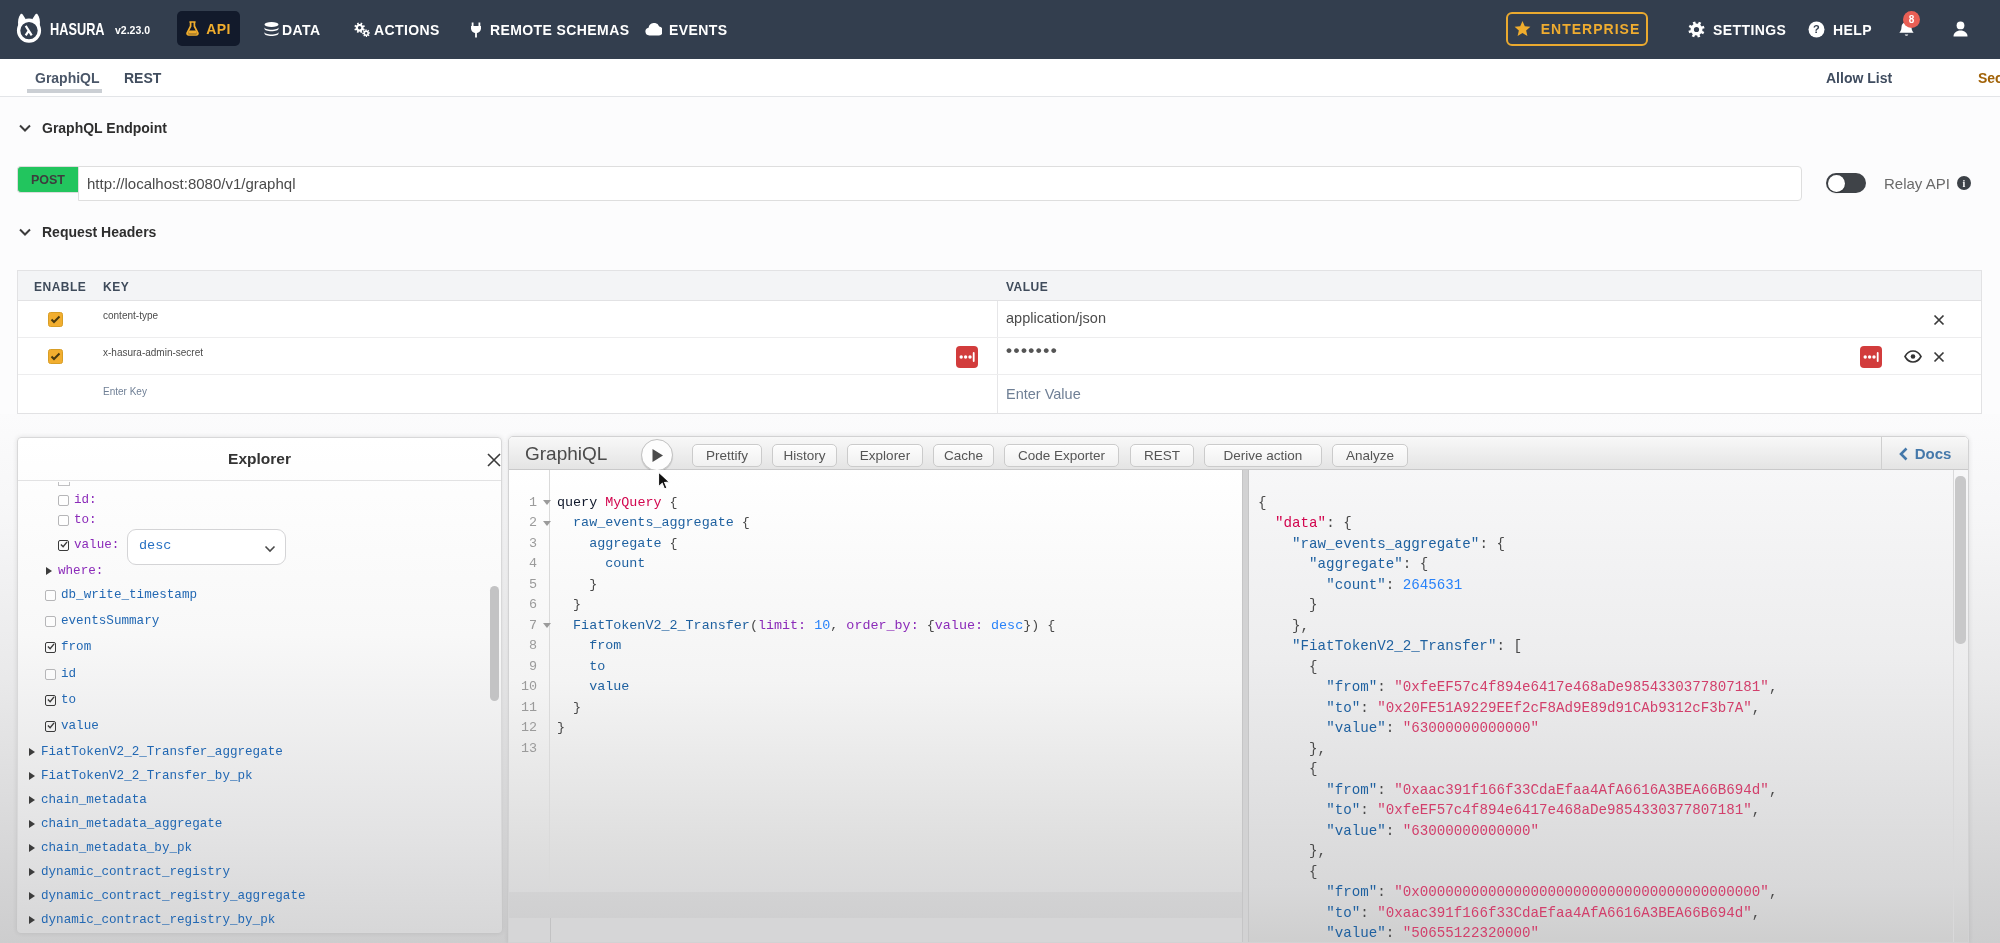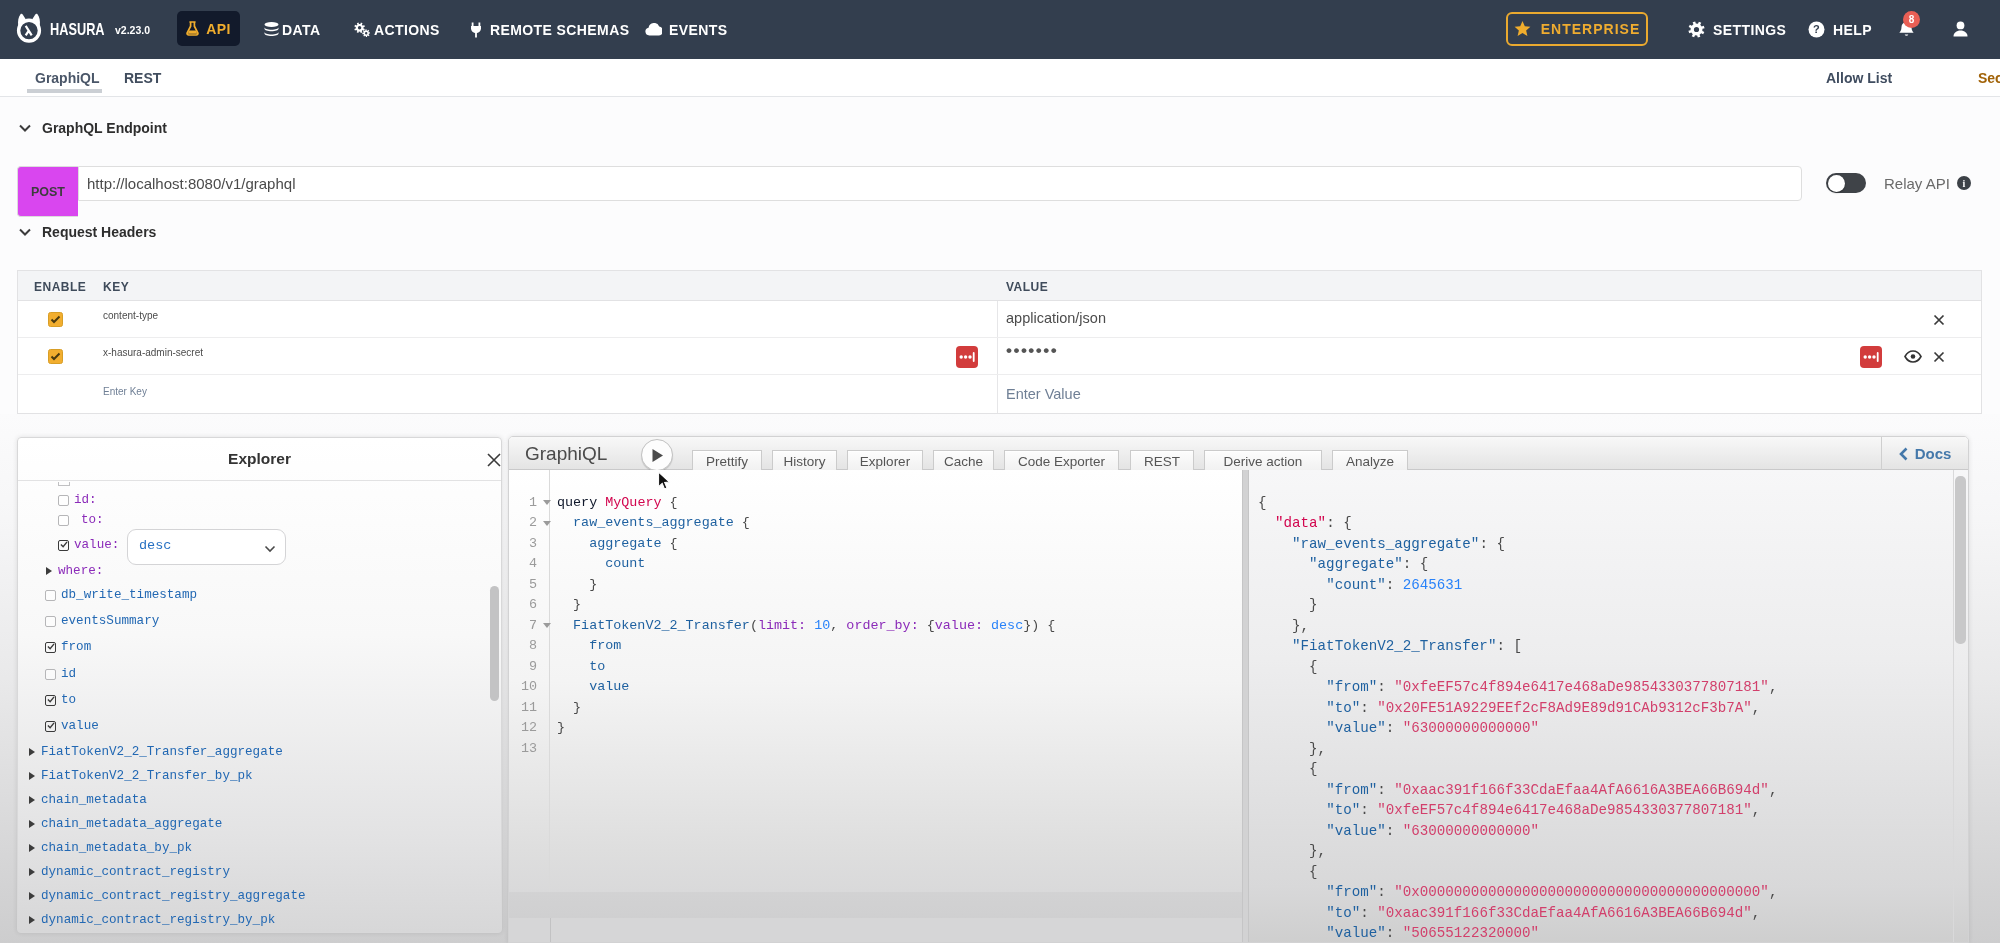--- a/index.html
+++ b/index.html
@@ -11,21 +11,21 @@
 .nitem{position:absolute;display:flex;align-items:center;color:#fff;font-weight:bold;font-size:14px;letter-spacing:.4px;height:59px;top:0}
 #apitab{position:absolute;left:177px;top:11px;width:63px;height:35px;background:#121a2b;border-radius:5px;display:flex;align-items:center;justify-content:center;gap:7px;color:#f0ad2d;font-weight:bold;font-size:14px;letter-spacing:.4px}
 #entbtn{position:absolute;left:1506px;top:12px;width:142px;height:34px;border:2px solid #eaa92f;border-radius:6px;display:flex;align-items:center;justify-content:center;gap:10px;color:#efac30;font-weight:bold;font-size:14px;letter-spacing:1px}
 #badge{position:absolute;left:1903px;top:11px;width:17px;height:17px;border-radius:50%;background:#e95f55;color:#fff;font-size:10px;font-weight:bold;display:flex;align-items:center;justify-content:center}
 
 #subnav{position:absolute;left:0;top:59px;width:2000px;height:38px;background:#fff;border-bottom:1px solid #e3e5e8}
 .snitem{position:absolute;top:0;height:38px;display:flex;align-items:center;font-weight:bold;font-size:14px;color:#445163}
 #gqtab-underline{position:absolute;left:27px;top:30px;width:75px;height:4px;background:#cbcfd4}
 
 .sechead{position:absolute;display:flex;align-items:center;gap:11px;font-weight:bold;font-size:14px;color:#2e2e2e}
-#postbox{position:absolute;left:17px;top:166px;width:61px;height:51px;background:#d946ef;border:1px solid #dcdcdc;border-right:none;border-radius:4px 0 0 4px;display:flex;align-items:center;justify-content:center;font-weight:bold;font-size:12.5px;color:#3d3d3d}
+#postbox{position:absolute;left:17px;top:166px;width:61px;height:27px;background:#22c55e;border:1px solid #dcdcdc;border-right:none;border-radius:4px 0 0 4px;display:flex;align-items:center;justify-content:center;font-weight:bold;font-size:12.5px;color:#3d3d3d}
 #urlbox{position:absolute;left:78px;top:166px;width:1724px;height:35px;background:#fff;border:1px solid #dedede;border-radius:0 4px 4px 0;display:flex;align-items:center;padding-left:8px;font-size:15px;color:#4a4a4a}
 #toggle{position:absolute;left:1826px;top:173px;width:40px;height:20px;background:#3f4348;border-radius:10px}
 #toggle .knob{position:absolute;left:2px;top:1.5px;width:17px;height:17px;background:#fff;border-radius:50%;box-shadow:0 1px 2px rgba(0,0,0,.35)}
 #relaytxt{position:absolute;left:1884px;top:175px;font-size:15px;color:#6a6a6a}
 #infoc{position:absolute;left:1957px;top:176px;width:14px;height:14px;border-radius:50%;background:#3c4147;color:#fff;font-size:10px;font-weight:bold;display:flex;align-items:center;justify-content:center;font-family:"Liberation Serif",serif}
 
 #htable{position:absolute;left:17px;top:270px;width:1965px;height:144px;background:#fff;border:1px solid #e2e2e4}
 #hthead{position:absolute;left:0;top:0;width:100%;height:30px;background:#f3f4f6;border-bottom:1px solid #e2e2e4;color:#3f4b5b;font-size:12px;font-weight:bold;letter-spacing:.5px}
 .htrow{position:absolute;left:0;width:100%;height:37px;border-bottom:1px solid #ededee}
 #htable .vline{position:absolute;left:979px;top:0;width:1px;height:100%;background:#e6e6e8}
@@ -43,21 +43,21 @@
 .attr{color:#8b2bb9}
 .fld{color:#2268b3}
 .ckb{width:11px;height:11px;border:1.3px solid #b6b6b8;border-radius:2px;background:rgba(255,255,255,.5);flex:0 0 auto}
 .ckbc{width:11px;height:11px;border:1.5px solid #3a3a3a;border-radius:2px;position:relative;flex:0 0 auto}
 .tri{width:0;height:0;border-left:6px solid #3c3c3c;border-top:4.5px solid transparent;border-bottom:4.5px solid transparent;flex:0 0 auto}
 
 #gql{position:absolute;left:508px;top:436px;width:1461px;height:507px;border:1px solid #d2d2d3;border-radius:5px 5px 0 0;box-shadow:0 0 5px rgba(0,0,0,.10);overflow:hidden}
 #toolbar{position:absolute;left:0;top:0;width:100%;height:33px;background:linear-gradient(#f8f8f8,#e4e4e4);border-bottom:1px solid #c9c9ca}
 #gtitle{position:absolute;left:16px;top:6px;font-size:19px;color:#4b4b4b}
 #playbtn{position:absolute;left:132px;top:2px;width:32px;height:32px;border-radius:50%;background:#fdfdfd;border:1px solid #c2c2c2;box-shadow:0 1px 1px rgba(0,0,0,.15);display:flex;align-items:center;justify-content:center}
-.tbtn{position:absolute;top:13px;height:23px;background:linear-gradient(#fdfdfd,#f0f0f0);border:1px solid #cbcbcb;border-radius:0;display:flex;align-items:center;justify-content:center;font-size:13.5px;color:#555;box-shadow:0 1px 0 rgba(255,255,255,.7) inset}
+.tbtn{position:absolute;top:7px;height:23px;background:linear-gradient(#fdfdfd,#f0f0f0);border:1px solid #cbcbcb;border-radius:5px;display:flex;align-items:center;justify-content:center;font-size:13.5px;color:#555;box-shadow:0 1px 0 rgba(255,255,255,.7) inset}
 #docslink{position:absolute;right:0;top:0;width:87px;height:33px;border-left:1px solid #cfcfcf;display:flex;align-items:center;justify-content:center;gap:7px;color:#4478aa;font-weight:bold;font-size:15px}
 #edwrap{position:absolute;left:0;top:33px;right:0;bottom:0}
 #gutter{position:absolute;left:0;top:0;width:41px;height:422px;background:transparent;border-right:1px solid #dadada;font-family:"Liberation Mono",monospace;font-size:13.4px;line-height:20.5px;color:#9b9b9b;text-align:right;padding:22.5px 12px 0 0}
 #codearea{position:absolute;left:0px;top:0;width:733px;height:422px;background:linear-gradient(180deg,#ffffff 0%,#f4f4f4 50%,#dedede 90%,#d9d9da 100%)}
 #code{position:absolute;left:48px;top:22.5px;font-family:"Liberation Mono",monospace;font-size:13.4px;line-height:20.5px;color:#444;white-space:pre}
 #divider{position:absolute;left:733px;top:0;width:7px;height:474px;background:#d2d2d3;border-left:1px solid #c5c5c6;border-right:1px solid #c5c5c6}
 #result{position:absolute;left:740px;top:0;right:0;height:474px;background:linear-gradient(180deg,#f7f7f8 0%,#ededee 40%,#d8d8d9 88%,#cecece 100%)}
 #rescode{position:absolute;left:9px;top:22.5px;font-family:"Liberation Mono",monospace;font-size:14.2px;line-height:20.5px;color:#555;white-space:pre}
 #varsbar{position:absolute;left:0;top:422px;width:733px;height:26px;background:#c9c9ca;border-top:1px solid #bbbbbc;border-bottom:1px solid #c0c0c1;display:flex;align-items:center;padding-left:47px;font-size:11.5px;font-weight:bold;letter-spacing:.9px;color:#5a5a5a}
 #varsarea{position:absolute;left:0;top:448px;width:733px;height:26px;background:#d6d6d7}
@@ -227,21 +227,21 @@
   <div id="exptitle">Explorer</div>
   <svg class="abs" style="left:468px;top:14px" width="16" height="16" viewBox="0 0 16 16">
       <path d="M2 2 L14 14 M14 2 L2 14" stroke="#3a3a3a" stroke-width="1.6"></path>
     </svg>
   <div id="explist">
     <div class="abs" style="left:40px;top:0px;width:12px;height:4px;border:1.4px solid #c0c0c2;border-top:none"></div>
     <div class="xrow" style="left:40px;top:8px;height:20px;gap:5px">
         <div class="ckb"></div>
         <span class="attr">id:</span>
       </div>
-    <div class="xrow" style="left:40px;top:28px;height:20px;gap:12px">
+    <div class="xrow" style="left:40px;top:28px;height:20px;gap:5px">
         <div class="ckb"></div>
         <span class="attr">to:</span>
       </div>
     <div class="xrow" style="left:40px;top:53px;height:20px;gap:5px">
         <div class="ckbc">
           <svg width="8" height="7" viewBox="0 0 9 8" style="position:absolute;left:0.5px;top:0.5px">
             <path d="M1 4 L3.5 6.5 L8 1" fill="none" stroke="#3a3a3a" stroke-width="1.6"></path>
           </svg>
         </div>
         <span class="attr">value:</span>

